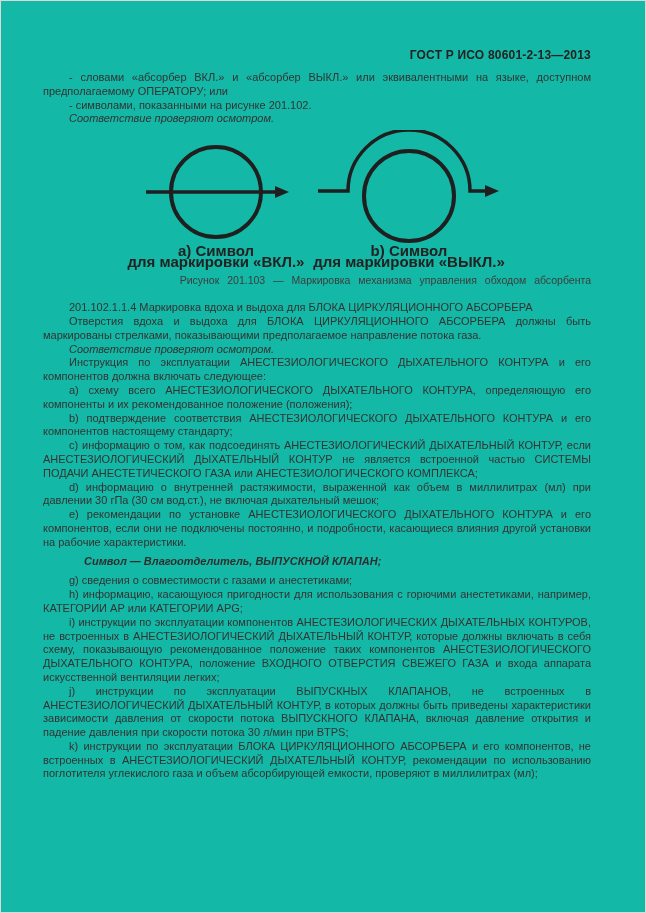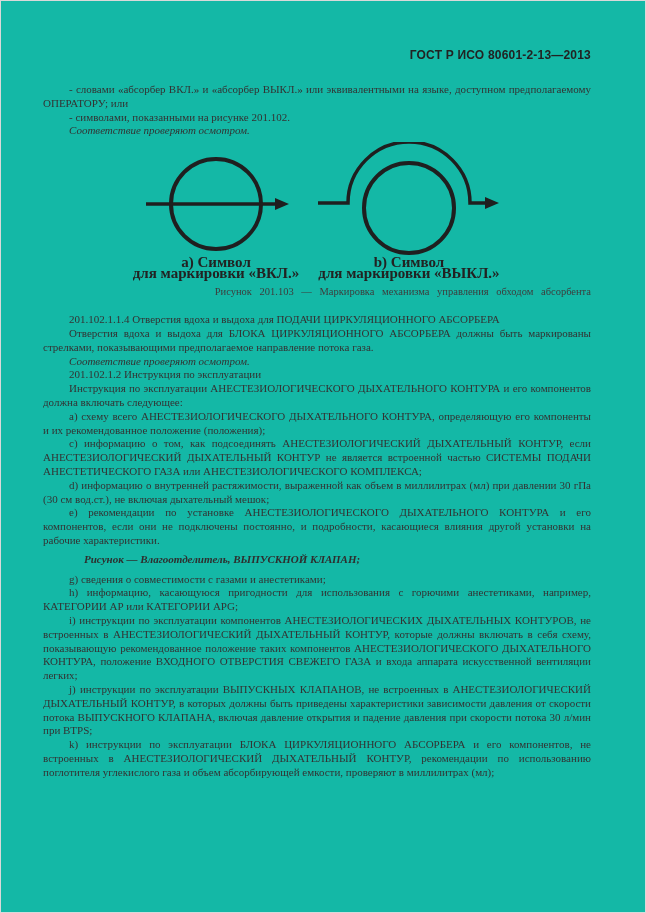--- a/index.html
+++ b/index.html
@@ -20,24 +20,23 @@
     left: 42px;
     width: 548px;
     text-align: right;
     font-size: 12px;
     font-weight: bold;
     color: #222222;
     letter-spacing: 0.2px;
   }
   .content {
     position: absolute;
-    top: 82px;
+    top: 70px;
     left: 42px;
     width: 548px;
-    font-family: Liberation Serif, serif;
   }
   .para {
     font-size: 11px;
     line-height: 13.8px;
     text-align: justify;
     text-indent: 26px;
     color: #333333;
   }
   .para.italic { font-style: italic; }
   .para.example {
@@ -119,30 +118,30 @@
         <div>а) Символ</div>
         <div>для маркировки «ВКЛ.»</div>
       </div>
       <div class="sym-cap b">
         <div>b) Символ</div>
         <div>для маркировки «ВЫКЛ.»</div>
       </div>
       <div class="fig-cap">Рисунок 201.103 — Маркировка механизма управления обходом абсорбента</div>
     </div>
 
-    <p class="para">201.102.1.1.4 Отверстия вдоха и выдоха для ПОДАЧИ ЦИРКУЛЯЦИОННОГО АБСОРБЕРА</p>
+    <p class="para">201.102.1.1.4 Маркировка вдоха и выдоха для БЛОКА ЦИРКУЛЯЦИОННОГО АБСОРБЕРА</p>
     <p class="para">Отверстия вдоха и выдоха для БЛОКА ЦИРКУЛЯЦИОННОГО АБСОРБЕРА должны быть маркированы стрелками, показывающими предполагаемое направление потока газа.</p>
     <p class="para italic">Соответствие проверяют осмотром.</p>
-    <p class="para">201.102.1.2 Инструкция по эксплуатации</p>
     <p class="para">Инструкция по эксплуатации АНЕСТЕЗИОЛОГИЧЕСКОГО ДЫХАТЕЛЬНОГО КОНТУРА и его компонентов должна включать следующее:</p>
     <p class="para">a) схему всего АНЕСТЕЗИОЛОГИЧЕСКОГО ДЫХАТЕЛЬНОГО КОНТУРА, определяющую его компоненты и их рекомендованное положение (положения);</p>
+    <p class="para">b) подтверждение соответствия АНЕСТЕЗИОЛОГИЧЕСКОГО ДЫХАТЕЛЬНОГО КОНТУРА и его компонентов настоящему стандарту;</p>
     <p class="para">c) информацию о том, как подсоединять АНЕСТЕЗИОЛОГИЧЕСКИЙ ДЫХАТЕЛЬНЫЙ КОНТУР, если АНЕСТЕЗИОЛОГИЧЕСКИЙ ДЫХАТЕЛЬНЫЙ КОНТУР не является встроенной частью СИСТЕМЫ ПОДАЧИ АНЕСТЕТИЧЕСКОГО ГАЗА или АНЕСТЕЗИОЛОГИЧЕСКОГО КОМПЛЕКСА;</p>
     <p class="para">d) информацию о внутренней растяжимости, выраженной как объем в миллилитрах (мл) при давлении 30 гПа (30 см вод.ст.), не включая дыхательный мешок;</p>
     <p class="para">e) рекомендации по установке АНЕСТЕЗИОЛОГИЧЕСКОГО ДЫХАТЕЛЬНОГО КОНТУРА и его компонентов, если они не подключены постоянно, и подробности, касающиеся влияния другой установки на рабочие характеристики.</p>
-    <p class="para example">Рисунок — Влагоотделитель, ВЫПУСКНОЙ КЛАПАН;</p>
+    <p class="para example">Символ — Влагоотделитель, ВЫПУСКНОЙ КЛАПАН;</p>
     <p class="para">g) сведения о совместимости с газами и анестетиками;</p>
     <p class="para">h) информацию, касающуюся пригодности для использования с горючими анестетиками, например, КАТЕГОРИИ АР или КАТЕГОРИИ APG;</p>
     <p class="para">i) инструкции по эксплуатации компонентов АНЕСТЕЗИОЛОГИЧЕСКИХ ДЫХАТЕЛЬНЫХ КОНТУРОВ, не встроенных в АНЕСТЕЗИОЛОГИЧЕСКИЙ ДЫХАТЕЛЬНЫЙ КОНТУР, которые должны включать в себя схему, показывающую рекомендованное положение таких компонентов АНЕСТЕЗИОЛОГИЧЕСКОГО ДЫХАТЕЛЬНОГО КОНТУРА, положение ВХОДНОГО ОТВЕРСТИЯ СВЕЖЕГО ГАЗА и входа аппарата искусственной вентиляции легких;</p>
     <p class="para">j) инструкции по эксплуатации ВЫПУСКНЫХ КЛАПАНОВ, не встроенных в АНЕСТЕЗИОЛОГИЧЕСКИЙ ДЫХАТЕЛЬНЫЙ КОНТУР, в которых должны быть приведены характеристики зависимости давления от скорости потока ВЫПУСКНОГО КЛАПАНА, включая давление открытия и падение давления при скорости потока 30 л/мин при BTPS;</p>
     <p class="para">k) инструкции по эксплуатации БЛОКА ЦИРКУЛЯЦИОННОГО АБСОРБЕРА и его компонентов, не встроенных в АНЕСТЕЗИОЛОГИЧЕСКИЙ ДЫХАТЕЛЬНЫЙ КОНТУР, рекомендации по использованию поглотителя углекислого газа и объем абсорбирующей емкости, проверяют в миллилитрах (мл);</p>
 
   </div>
 
 
 </div>

